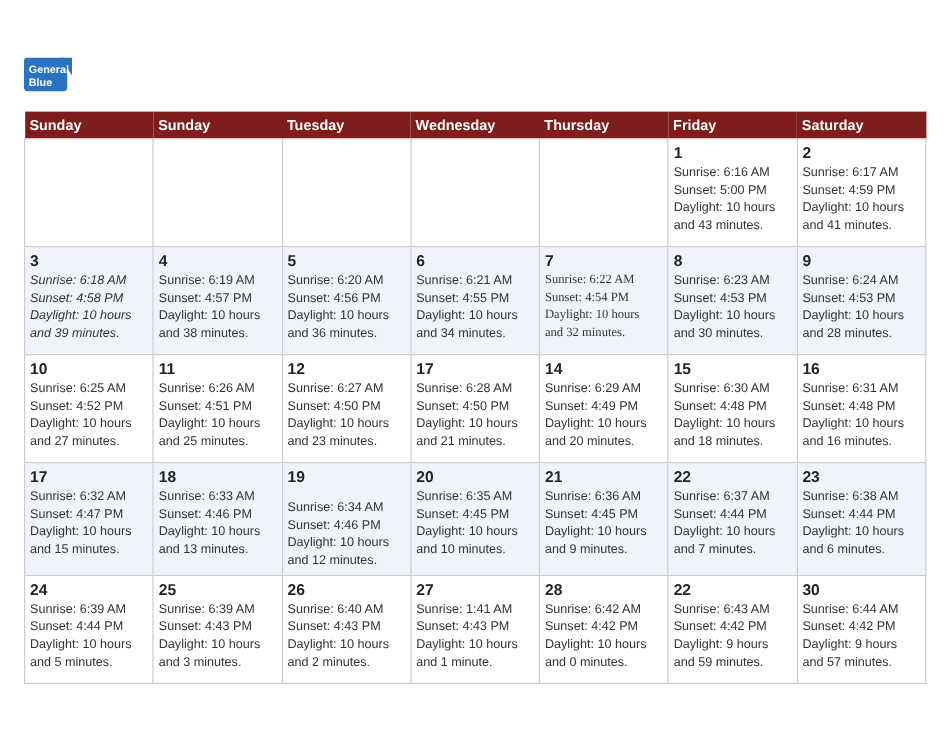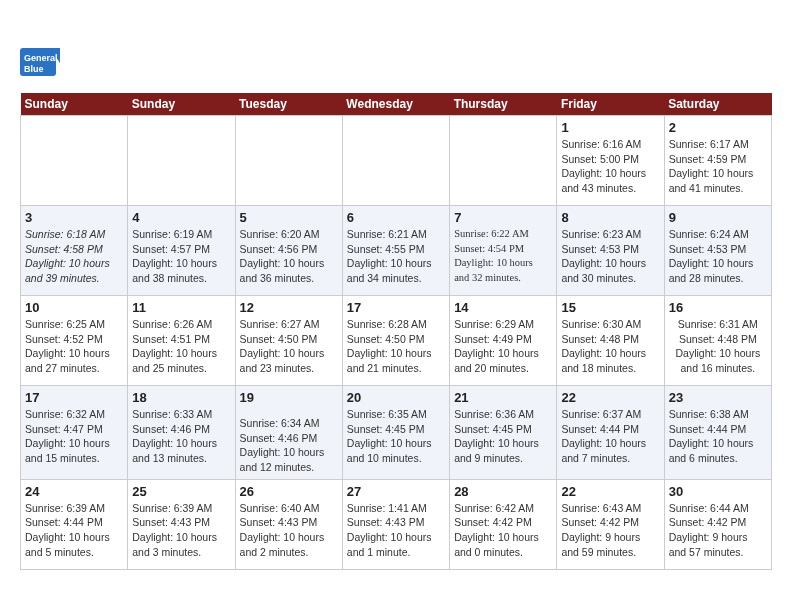--- a/index.html
+++ b/index.html
@@ -223,21 +223,21 @@
         </td>
         <td>
           <span class="day-number">15</span>
           <div class="day-info" style="white-space: pre-line;">Sunrise: 6:30 AM
 Sunset: 4:48 PM
 Daylight: 10 hours
 and 18 minutes.</div>
         </td>
         <td>
           <span class="day-number">16</span>
-          <div class="day-info" style="white-space: pre-line; text-align: center;">Sunrise: 6:31 AM
+          <div class="day-info" style="white-space: pre-line;">Sunrise: 6:31 AM
 Sunset: 4:48 PM
 Daylight: 10 hours
 and 16 minutes.</div>
         </td>
       </tr>
       <tr class="row-odd">
         <td>
           <span class="day-number">17</span>
           <div class="day-info" style="white-space: pre-line;">Sunrise: 6:32 AM
 Sunset: 4:47 PM

